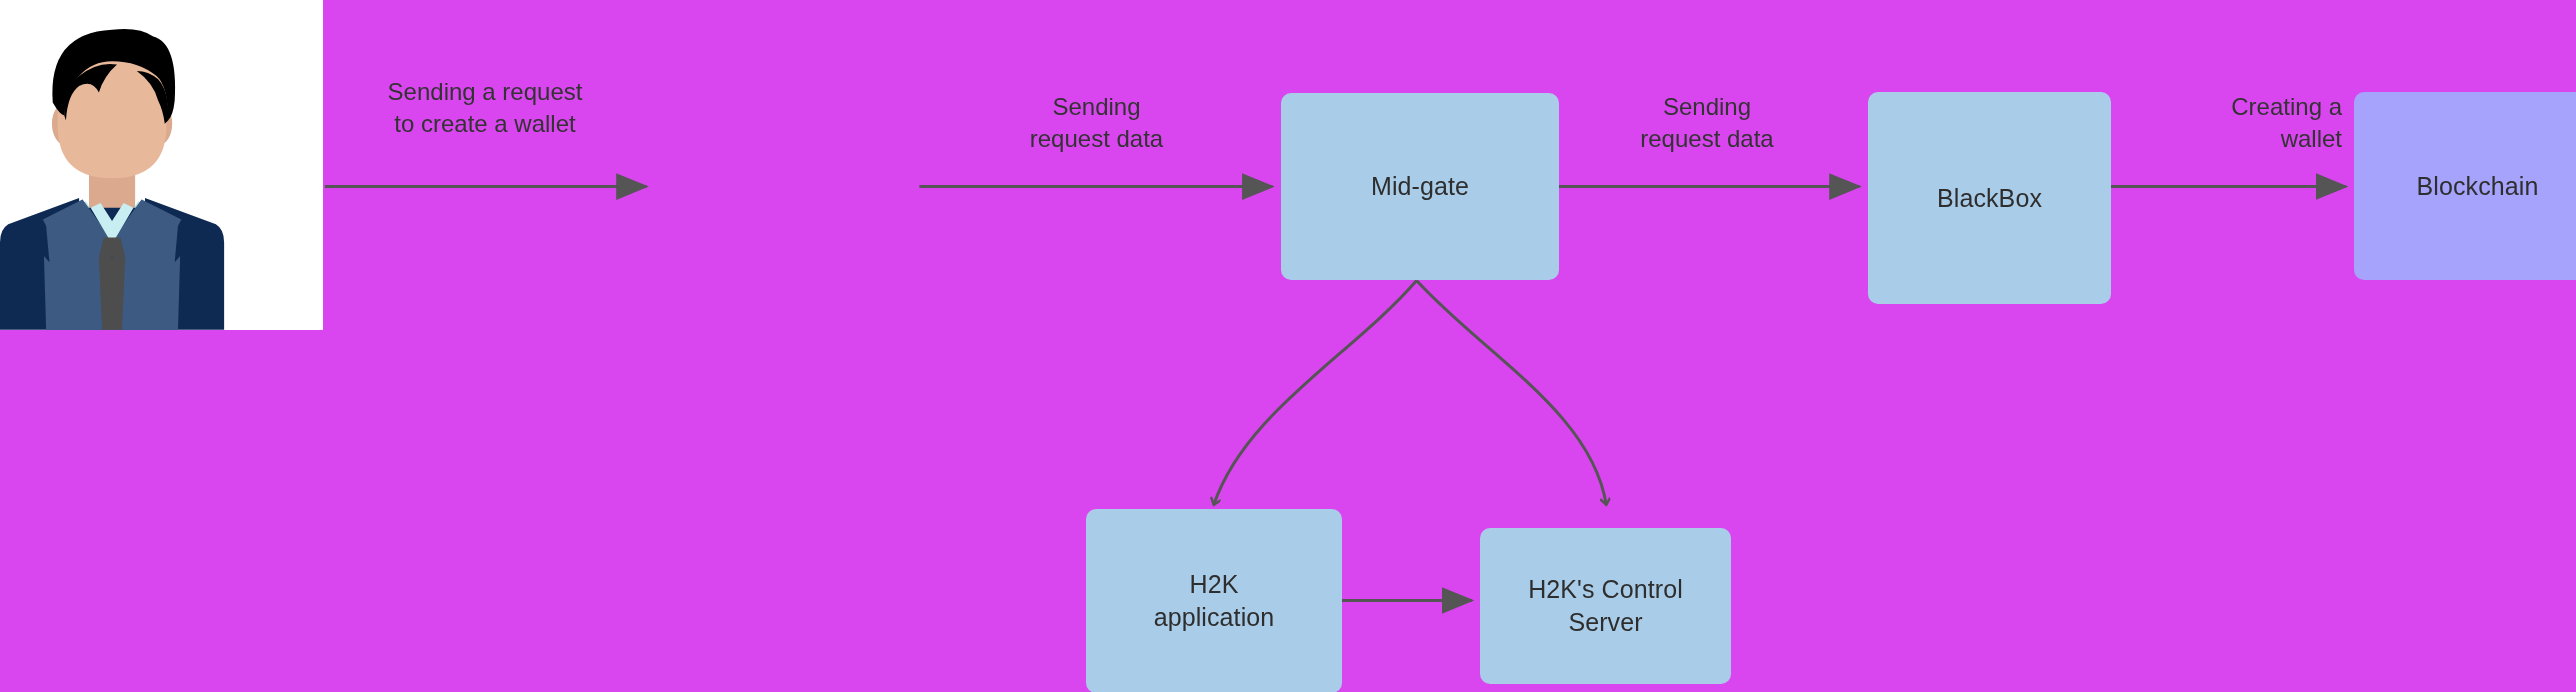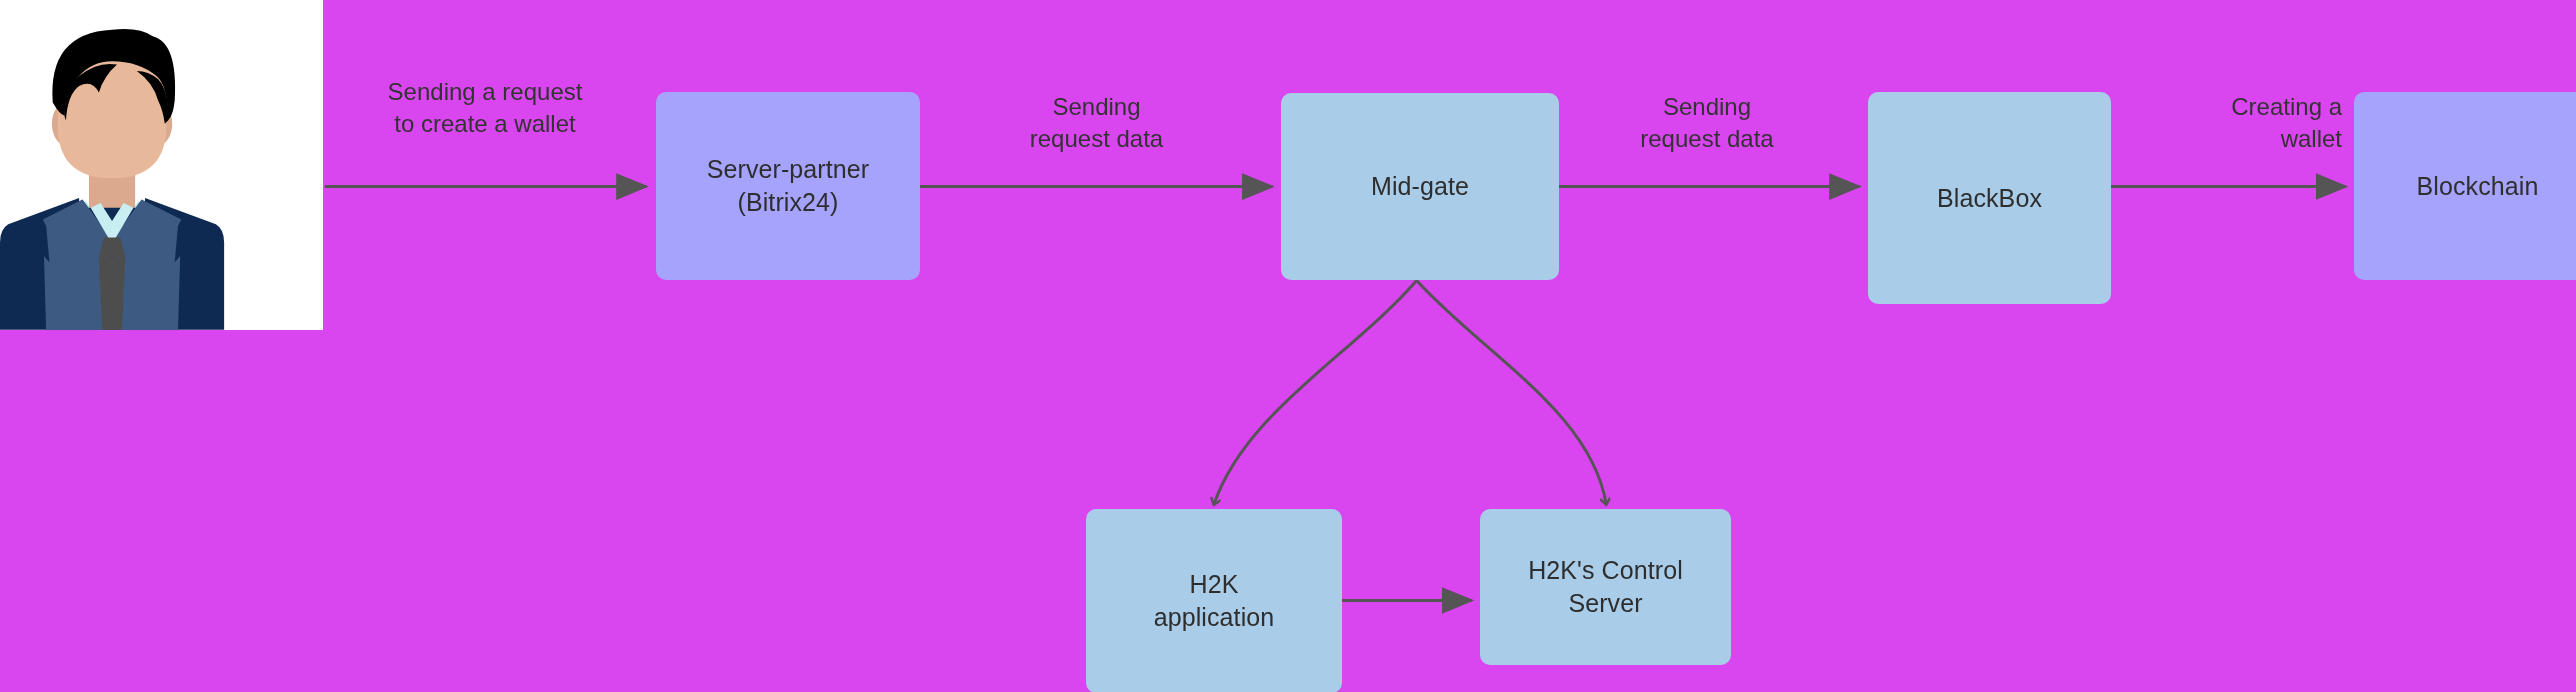--- a/index.html
+++ b/index.html
@@ -148,41 +148,37 @@
 
   <div class="edge-label" style="left:940px; top:91px; width:313px;">Sending
 request data</div>
 
   <div class="edge-label" style="left:1567px; top:91px; width:280px;">Sending
 request data</div>
 
   <div class="edge-label" style="left:2118px; top:91px; width:224px;text-align:right;">Creating a
 wallet</div>
 
-  <div class="node node-purple" style="left:656px; top:92px; width:264px; height:188px;">
-    <span class="node-label">Server-partner
-(Bitrix24)</span>
-  </div>
 
   <div class="node node-blue" style="left:1281px; top:93px; width:278px; height:187px;">
     <span class="node-label">Mid-gate</span>
   </div>
 
   <div class="node node-blue" style="left:1868px; top:92px; width:243px; height:212px;">
     <span class="node-label">BlackBox</span>
   </div>
 
   <div class="node node-purple" style="left:2354px; top:92px; width:247px; height:188px;">
     <span class="node-label">Blockchain</span>
   </div>
 
   <div class="node node-blue" style="left:1086px; top:509px; width:256px; height:184px;">
     <span class="node-label">H2K
 application</span>
   </div>
 
-  <div class="node node-blue" style="left:1480px; top:509px; width:251px; height:156px;">
+  <div class="node node-blue" style="left:1480px; top:528px; width:251px; height:156px;">
     <span class="node-label">H2K's Control
 Server</span>
   </div>
 
 </div>
 
 
 </body></html>

